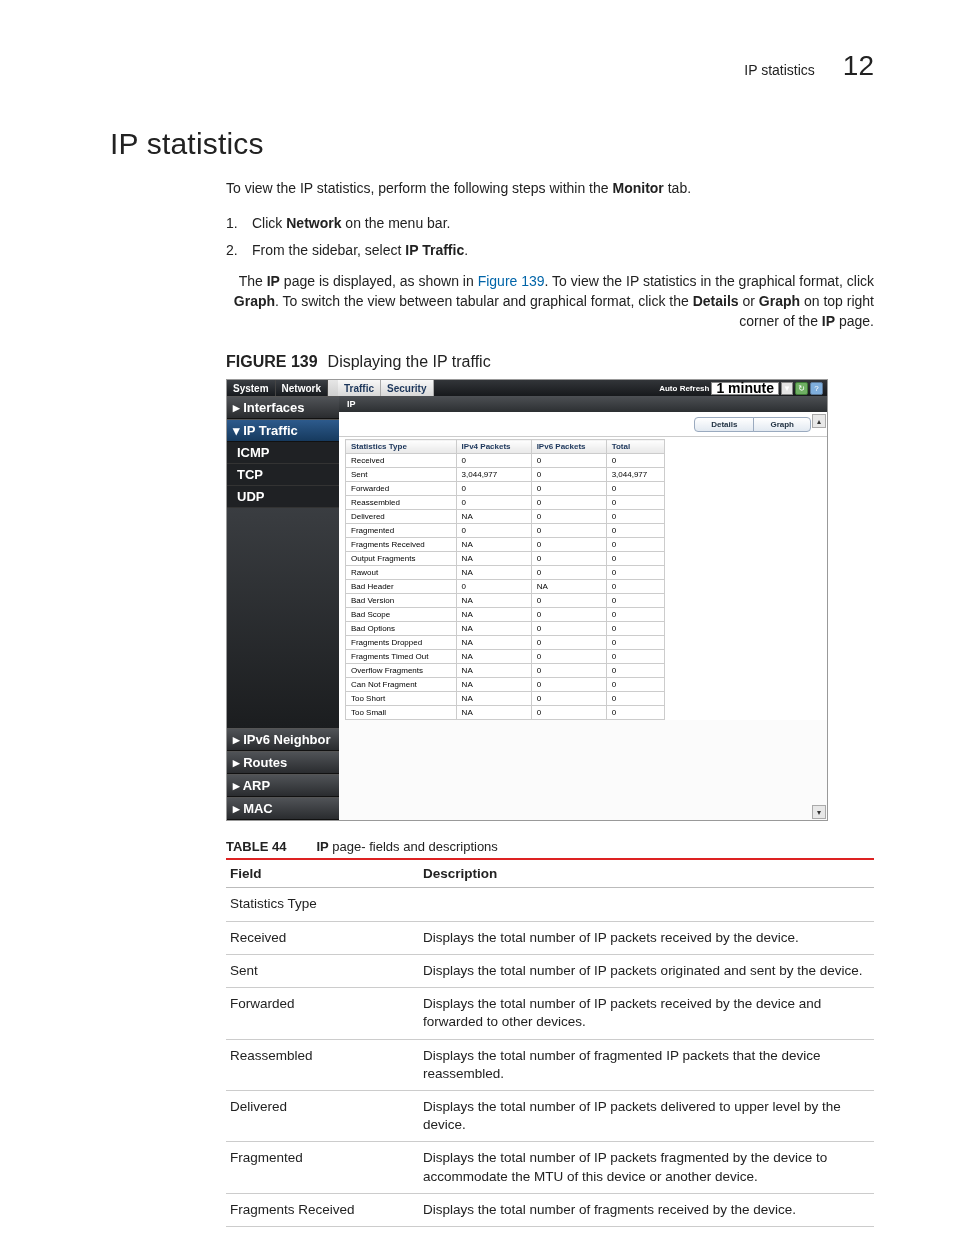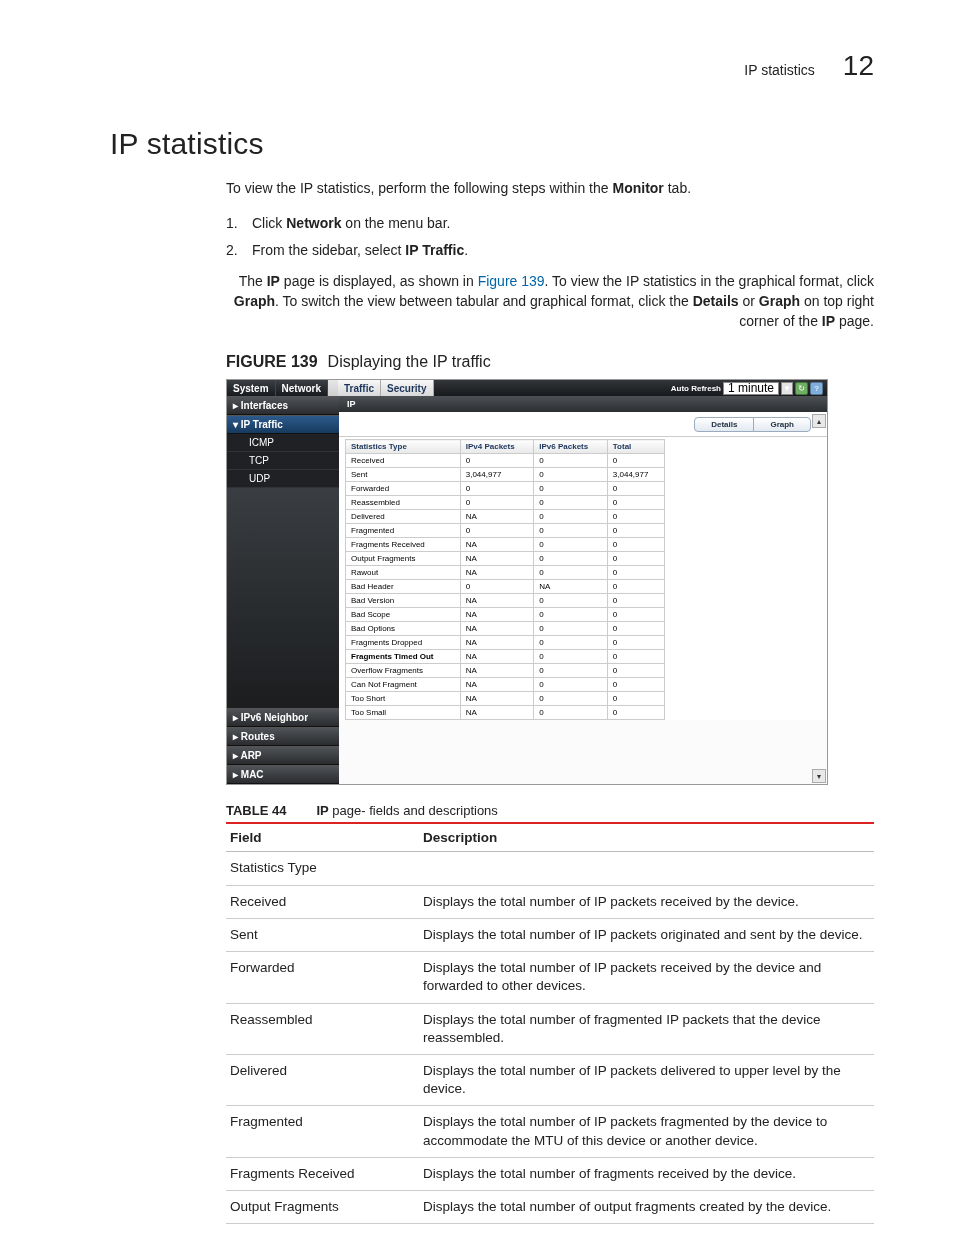--- a/index.html
+++ b/index.html
@@ -74,48 +74,48 @@
   }
   .topbar .sep { flex:1; background: linear-gradient(#323539,#17191c); height:16px; }
   .topbar .right {
     display:flex; align-items:center; gap:2px;
     background: linear-gradient(#323539,#17191c);
     height:16px;
     padding:0 4px;
     color:#fff;
   }
   .refresh-btn {
-    background:#fff; color:#000; font-size:12px; padding:0 4px; height:11px; display:flex; align-items:center; border:1px solid #888;
+    background:#fff; color:#000; font-size:14px; padding:0 4px; height:11px; display:flex; align-items:center; border:1px solid #888;font-weight:bold;
   }
   .caret-btn {
     background:#e4e4e4;border:1px solid #888;width:10px;height:11px;display:flex;align-items:center;justify-content:center;
   }
   .icon-btn {
     width:11px;height:11px;border:1px solid #5a7796;border-radius:2px;background:#7faedc;display:flex;align-items:center;justify-content:center;color:#fff;font-size:8px;
   }
   .shot-body { display:flex; }
   .side {
     width:112px;
     background: linear-gradient(#4a4e53,#1b1d1f);
     color:#fff;
-    font-size:10px;
+    font-size:13px;
   }
   .side .grp {
     padding:3px 6px;
     border-top:1px solid #555;
     border-bottom:1px solid #111;
     font-weight:bold;
     background: linear-gradient(#505357,#2a2c2f);
   }
   .side .grp.open { background: linear-gradient(#2d5a8c,#163a5e); }
   .side .sub {
-    padding:3px 6px 3px 22px;
+    padding:3px 6px 3px 10px;
     background:#1f2124;
     border-bottom:1px solid #333;
-    font-weight:normal;
+    font-weight:bold;
   }
   .side .spacer { height:220px; background:linear-gradient(#3a3d41,#1b1d1f); }
   .main {
     flex:1;
     background:#fbfbfb;
     position:relative;
   }
   .main-title {
     background: linear-gradient(#4d5054,#2c2f32);
     color:#fff;
@@ -331,21 +331,21 @@
                     <td>0</td>
                     <td>0</td>
                   </tr>
                   <tr>
                     <td style="font-weight: normal;">Fragments Dropped</td>
                     <td>NA</td>
                     <td>0</td>
                     <td>0</td>
                   </tr>
                   <tr>
-                    <td style="font-weight: bold; margin-top: 38px;">Fragments Timed Out</td>
+                    <td style="font-weight: normal; margin-top: 38px;">Fragments Timed Out</td>
                     <td>NA</td>
                     <td>0</td>
                     <td>0</td>
                   </tr>
                   <tr>
                     <td style="font-weight: normal;">Overflow Fragments</td>
                     <td>NA</td>
                     <td>0</td>
                     <td>0</td>
                   </tr>

